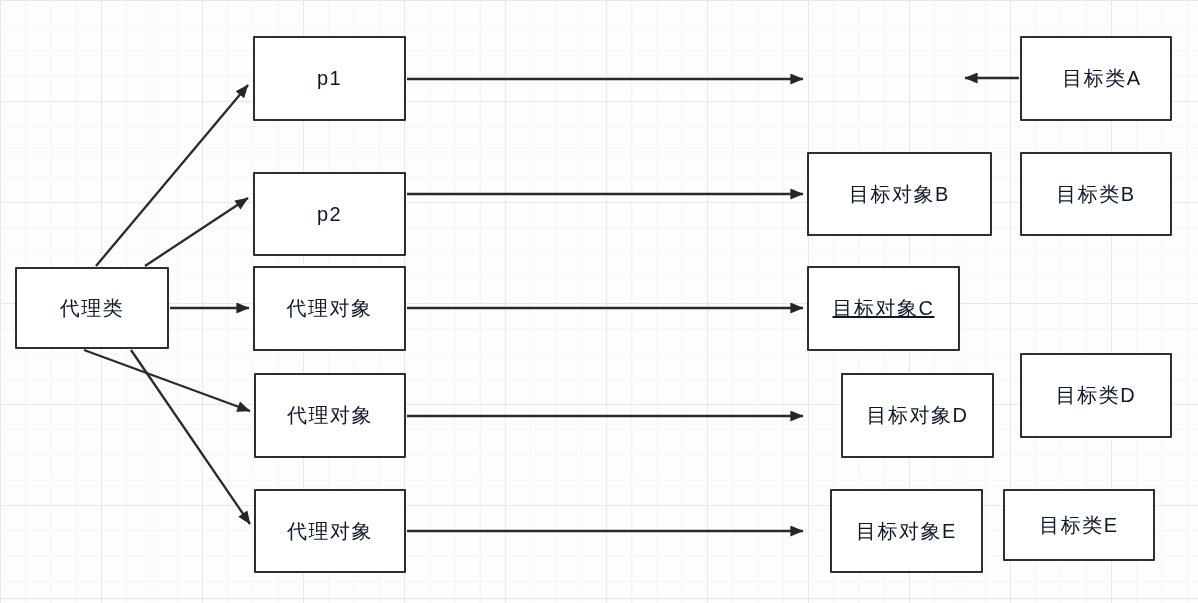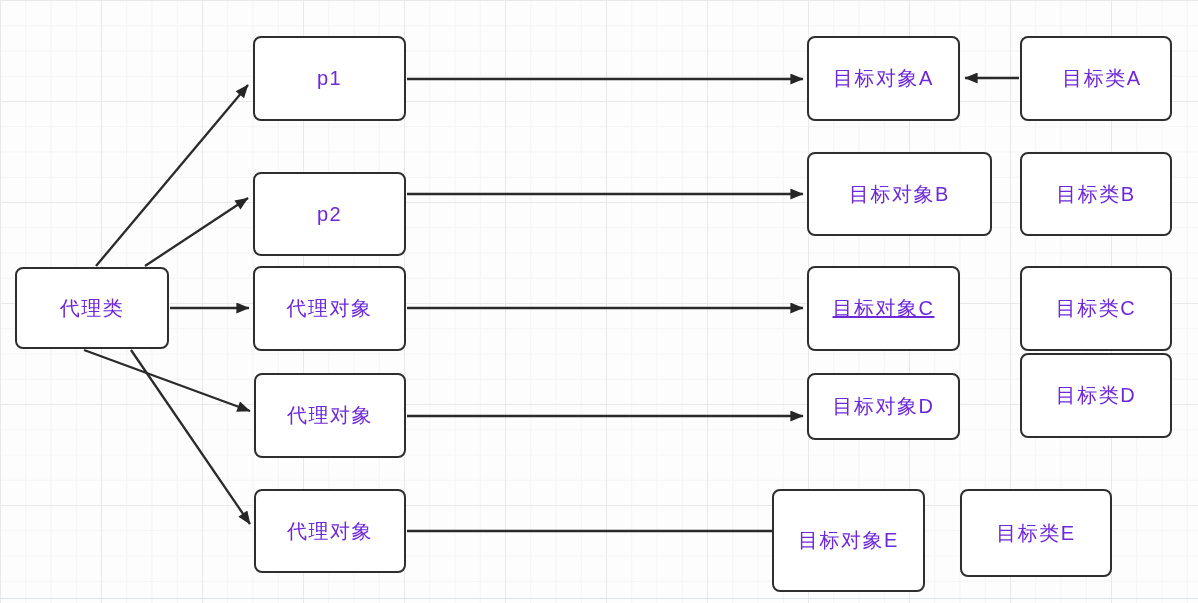--- a/index.html
+++ b/index.html
@@ -38,44 +38,44 @@
     stroke: #2a2a2a;
     stroke-width: 2.3;
   }
   .node {
     position: absolute;
     box-sizing: border-box;
     display: flex;
     align-items: center;
     justify-content: center;
     border: 2.6px solid #2e2e2e;
-    border-radius: 8px;
+    border-radius: 1px;
     background: #ffffff;
-    color: #6d28d9;
+    color: #0f172a;
     font-size: 20px;
     letter-spacing: 1.5px;
     cursor: default;
   }
   
   .n-proxy-class   { left: 15px;   top: 267px; width: 154px; height: 82px; }
   .n-p1            { left: 253px;  top: 36px;  width: 153px; height: 85px; }
   .n-p2            { left: 253px;  top: 152px; width: 153px; height: 84px; margin-top: 20px; }
   .n-proxy-obj-1   { left: 253px;  top: 266px; width: 153px; height: 85px; }
   .n-proxy-obj-2   { left: 254px;  top: 373px; width: 152px; height: 85px; }
   .n-proxy-obj-3   { left: 254px;  top: 489px; width: 152px; height: 84px; }
   .n-target-obj-a  { left: 807px;  top: 36px;  width: 153px; height: 85px; }
   .n-target-obj-b  { left: 807px;  top: 152px; width: 185px; height: 84px; }
   .n-target-obj-c  { left: 807px;  top: 266px; width: 153px; height: 85px; text-decoration: underline; }
-  .n-target-obj-d  { left: 807px;  top: 373px; width: 153px; height: 67px; }
-  .n-target-obj-e  { left: 772px;  top: 489px; width: 153px; height: 103px; }
+  .n-target-obj-d  { left: 841px;  top: 373px; width: 153px; height: 85px; }
+  .n-target-obj-e  { left: 830px;  top: 489px; width: 153px; height: 84px; }
   .n-target-cls-a  { left: 1020px; top: 36px;  width: 152px; height: 85px; padding-left: 12px; }
   .n-target-cls-b  { left: 1020px; top: 152px; width: 152px; height: 84px; justify-content: center; }
   .n-target-cls-c  { left: 1020px; top: 266px; width: 152px; height: 85px; }
   .n-target-cls-d  { left: 1020px; top: 353px; width: 152px; height: 85px; }
-  .n-target-cls-e  { left: 960px; top: 489px; width: 152px; height: 88px; }
+  .n-target-cls-e  { left: 1003px; top: 489px; width: 152px; height: 72px; }
 </style>
 </head>
 <body>
 
 <div class="canvas">
 
   <svg class="edges" viewBox="0 0 1198 603" xmlns="http://www.w3.org/2000/svg">
     <defs>
       <marker id="arrow" viewBox="0 0 12 10" refX="11.5" refY="5" markerWidth="16" markerHeight="11" orient="auto" markerUnits="userSpaceOnUse">
         <path d="M0,0 L12,5 L0,10 Z" fill="#262626"></path>
@@ -105,44 +105,38 @@
   </div>
   <div class="node n-proxy-obj-1">
     <span>代理对象</span>
   </div>
   <div class="node n-proxy-obj-2">
     <span>代理对象</span>
   </div>
   <div class="node n-proxy-obj-3">
     <span>代理对象</span>
   </div>
-  <div class="node n-target-obj-a">
-    <span>目标对象A</span>
-  </div>
   <div class="node n-target-obj-b">
     <span>目标对象B</span>
   </div>
   <div class="node n-target-obj-c">
     <span>目标对象C</span>
   </div>
   <div class="node n-target-obj-d">
     <span>目标对象D</span>
   </div>
   <div class="node n-target-obj-e">
     <span>目标对象E</span>
   </div>
   <div class="node n-target-cls-a">
     <span>目标类A</span>
   </div>
   <div class="node n-target-cls-b">
     <span>目标类B</span>
   </div>
-  <div class="node n-target-cls-c">
-    <span>目标类C</span>
-  </div>
   <div class="node n-target-cls-d">
     <span>目标类D</span>
   </div>
   <div class="node n-target-cls-e">
     <span>目标类E</span>
   </div>
 
 </div>
 
 </body></html>

